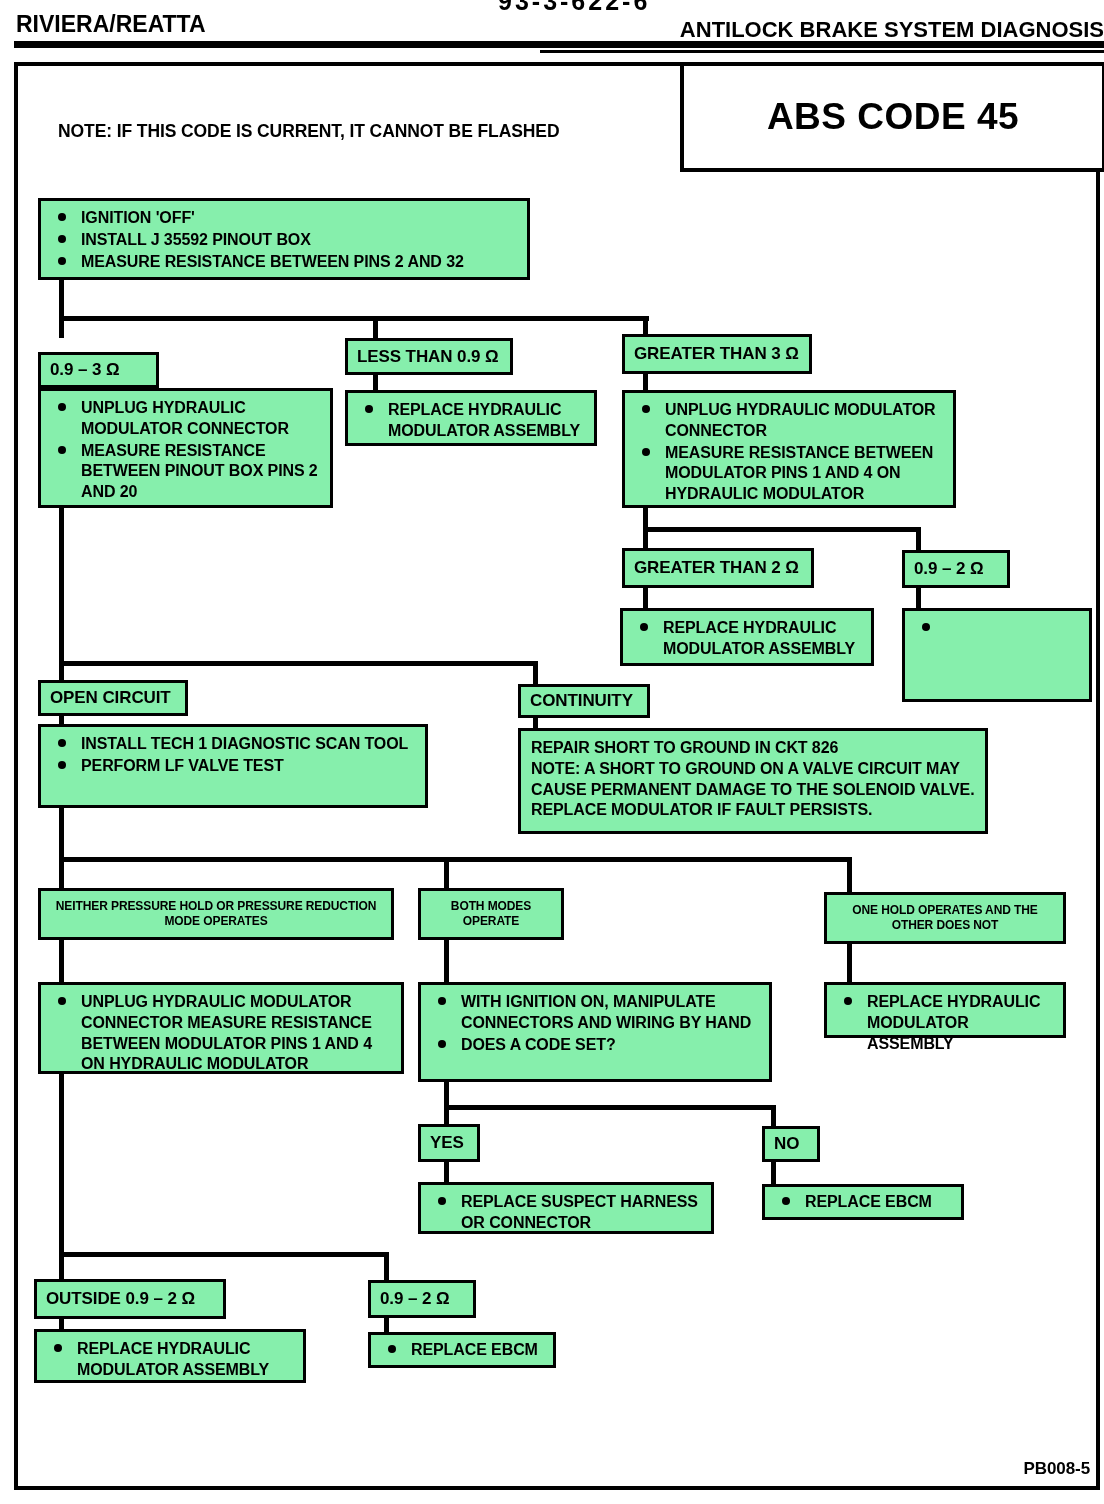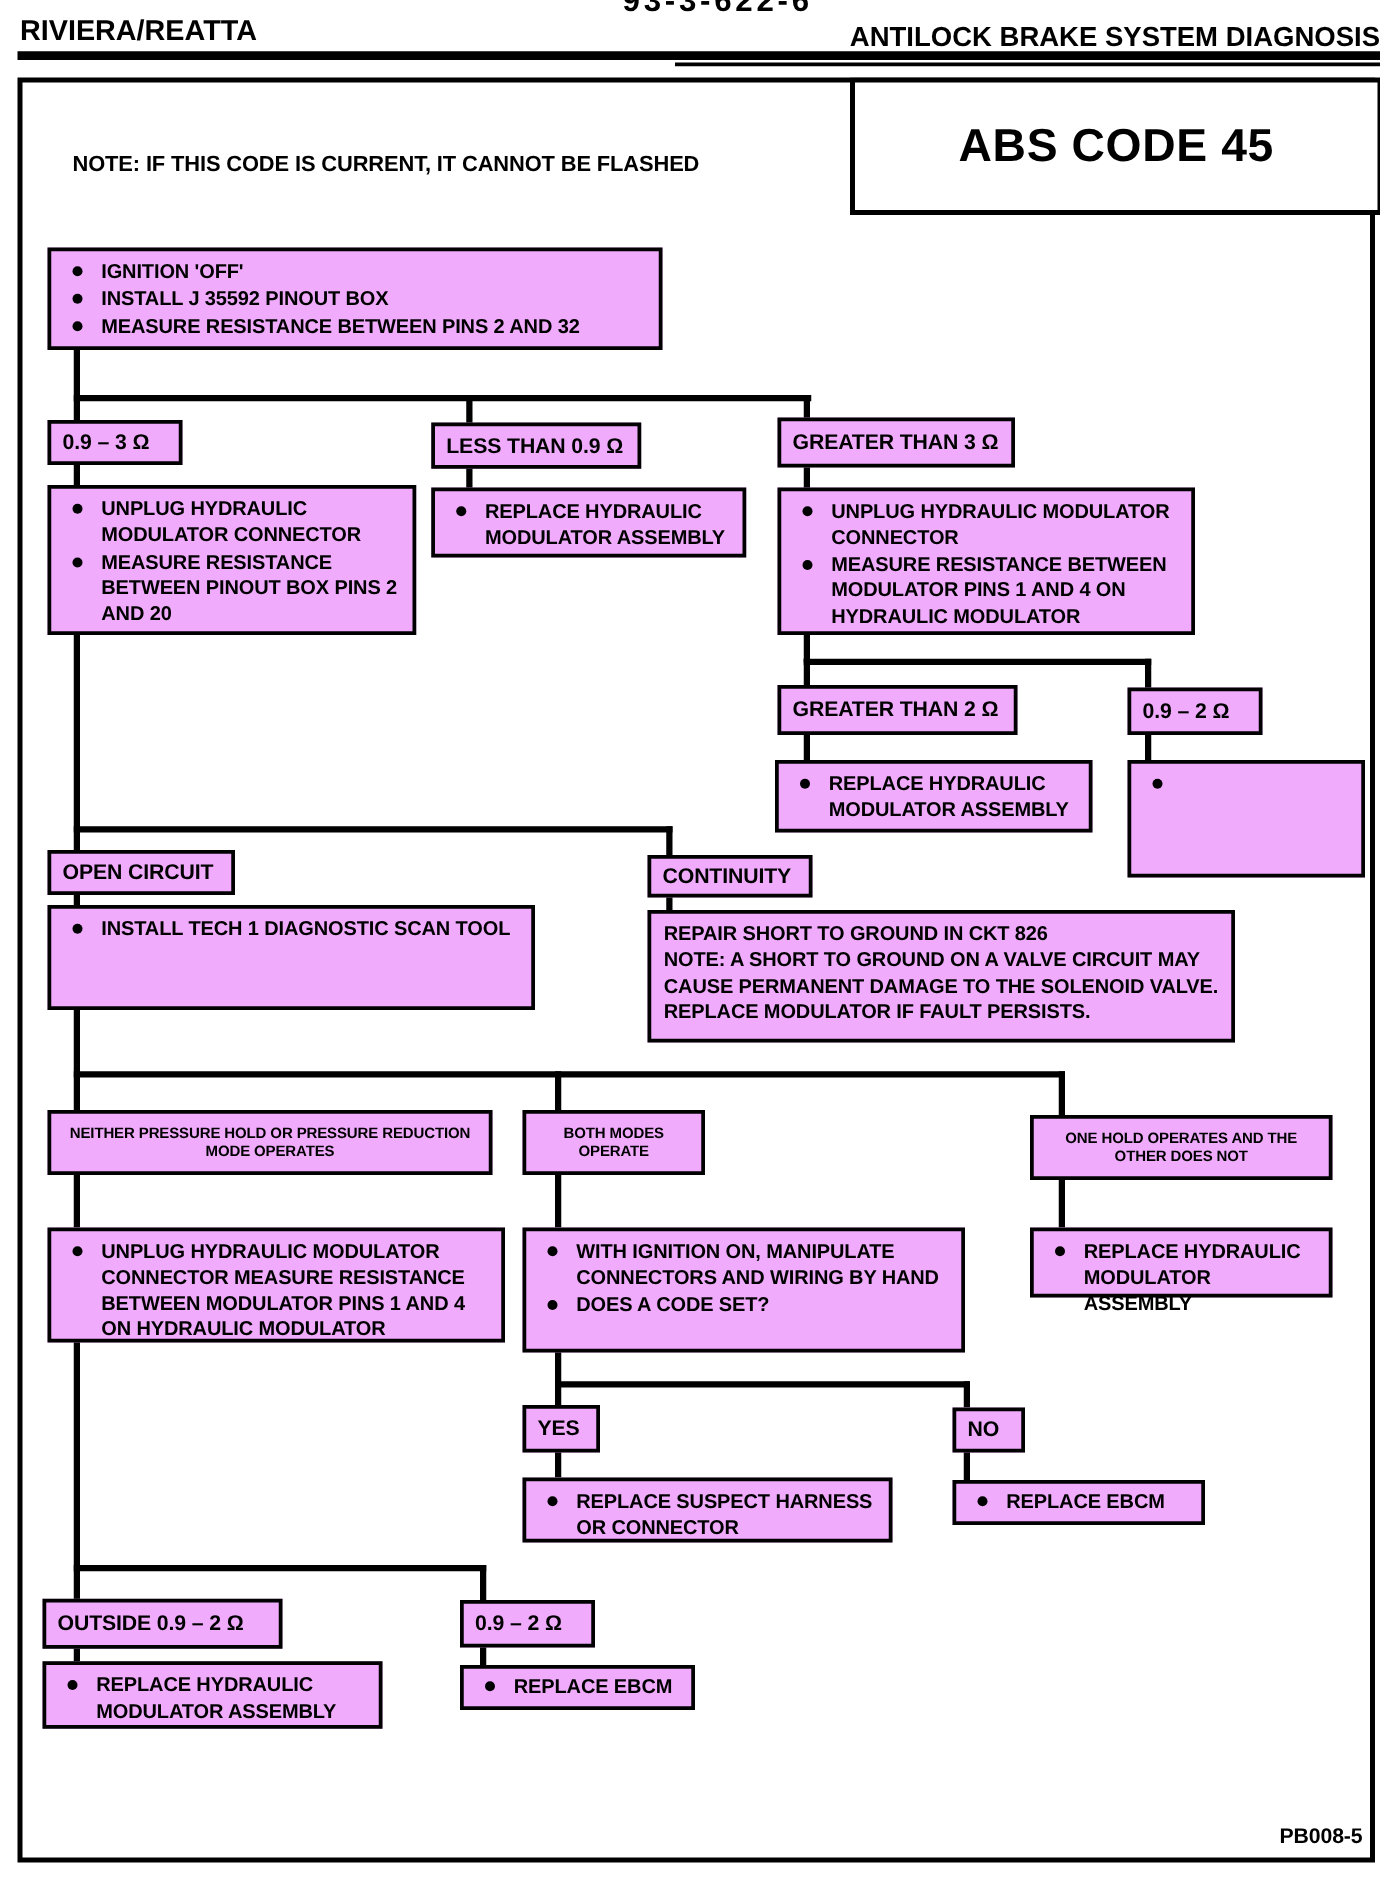--- a/index.html
+++ b/index.html
@@ -6,21 +6,21 @@
   html,body { background:#fff; }
   body {
     position:relative;
     width:1104px; height:1504px;
     overflow:hidden;
     font-family:"Liberation Sans","DejaVu Sans",sans-serif;
     font-weight:bold;
     color:#000;
     letter-spacing:-0.1px;
   }
-  .box { position:absolute; border:3px solid #000; background:#f0abfc; }
+  .box { position:absolute; border:3px solid #000; background:#86efac; }
   .lbl { display:flex; align-items:center; padding:2px 9px; font-size:17px; white-space:nowrap; }
   .ctr { display:flex; align-items:center; justify-content:center; text-align:center;
          font-size:12px; line-height:1.22; padding:3px 8px; }
   .bullets { padding:6px 8px 6px 6px; font-size:16px; line-height:1.3; }
   .brow { display:flex; margin:1px 0; }
   .dot { flex:0 0 34px; padding-top:5px; }
   .dot::before { content:""; display:block; width:8px; height:8px; border-radius:50%; background:#000; margin-left:11px; }
   .bt { flex:1 1 auto; }
   .para { font-size:16px; line-height:1.3; }
   .contbox { padding:7px 10px; }
@@ -101,21 +101,21 @@
   <div class="brow">
       <span class="dot"></span>
       <span class="bt">INSTALL J 35592 PINOUT BOX</span>
     </div>
   <div class="brow">
       <span class="dot"></span>
       <span class="bt">MEASURE RESISTANCE BETWEEN PINS 2 AND 32</span>
     </div>
 </div>
 
-<div class="box lbl" style="left:38px;top:336px;width:108px;height:36px">
+<div class="box lbl" style="left:38px;top:352px;width:121px;height:36px">
     <span>0.9 – 3 Ω</span>
   </div>
 <div class="box lbl" style="left:345px;top:338px;width:168px;height:37px">
     <span>LESS THAN 0.9 Ω</span>
   </div>
 <div class="box lbl" style="left:622px;top:334px;width:190px;height:40px">
     <span>GREATER THAN 3 Ω</span>
   </div>
 
 <div class="box bullets" style="left:38px;top:388px;width:295px;height:120px">
@@ -168,20 +168,24 @@
     <span>OPEN CIRCUIT</span>
   </div>
 <div class="box lbl" style="left:518px;top:684px;width:132px;height:34px">
     <span>CONTINUITY</span>
   </div>
 
 <div class="box bullets" style="left:38px;top:724px;width:390px;height:84px">
   <div class="brow">
       <span class="dot"></span>
       <span class="bt">INSTALL TECH 1 DIAGNOSTIC SCAN TOOL</span>
+    </div>
+  <div class="brow">
+      <span class="dot"></span>
+      <span class="bt">PERFORM  LF VALVE TEST</span>
     </div>
 </div>
 <div class="box contbox" style="left:518px;top:728px;width:470px;height:106px">
   <div class="para" style="margin-bottom:0">REPAIR SHORT TO GROUND IN CKT 826</div>
   <div class="para">NOTE: A SHORT TO GROUND ON A VALVE CIRCUIT MAY CAUSE PERMANENT DAMAGE TO THE SOLENOID VALVE. REPLACE MODULATOR IF FAULT PERSISTS.</div>
 </div>
 
 <div class="box ctr" style="left:38px;top:888px;width:356px;height:52px">
     <span>NEITHER PRESSURE HOLD OR PRESSURE REDUCTION MODE OPERATES</span>
   </div>

